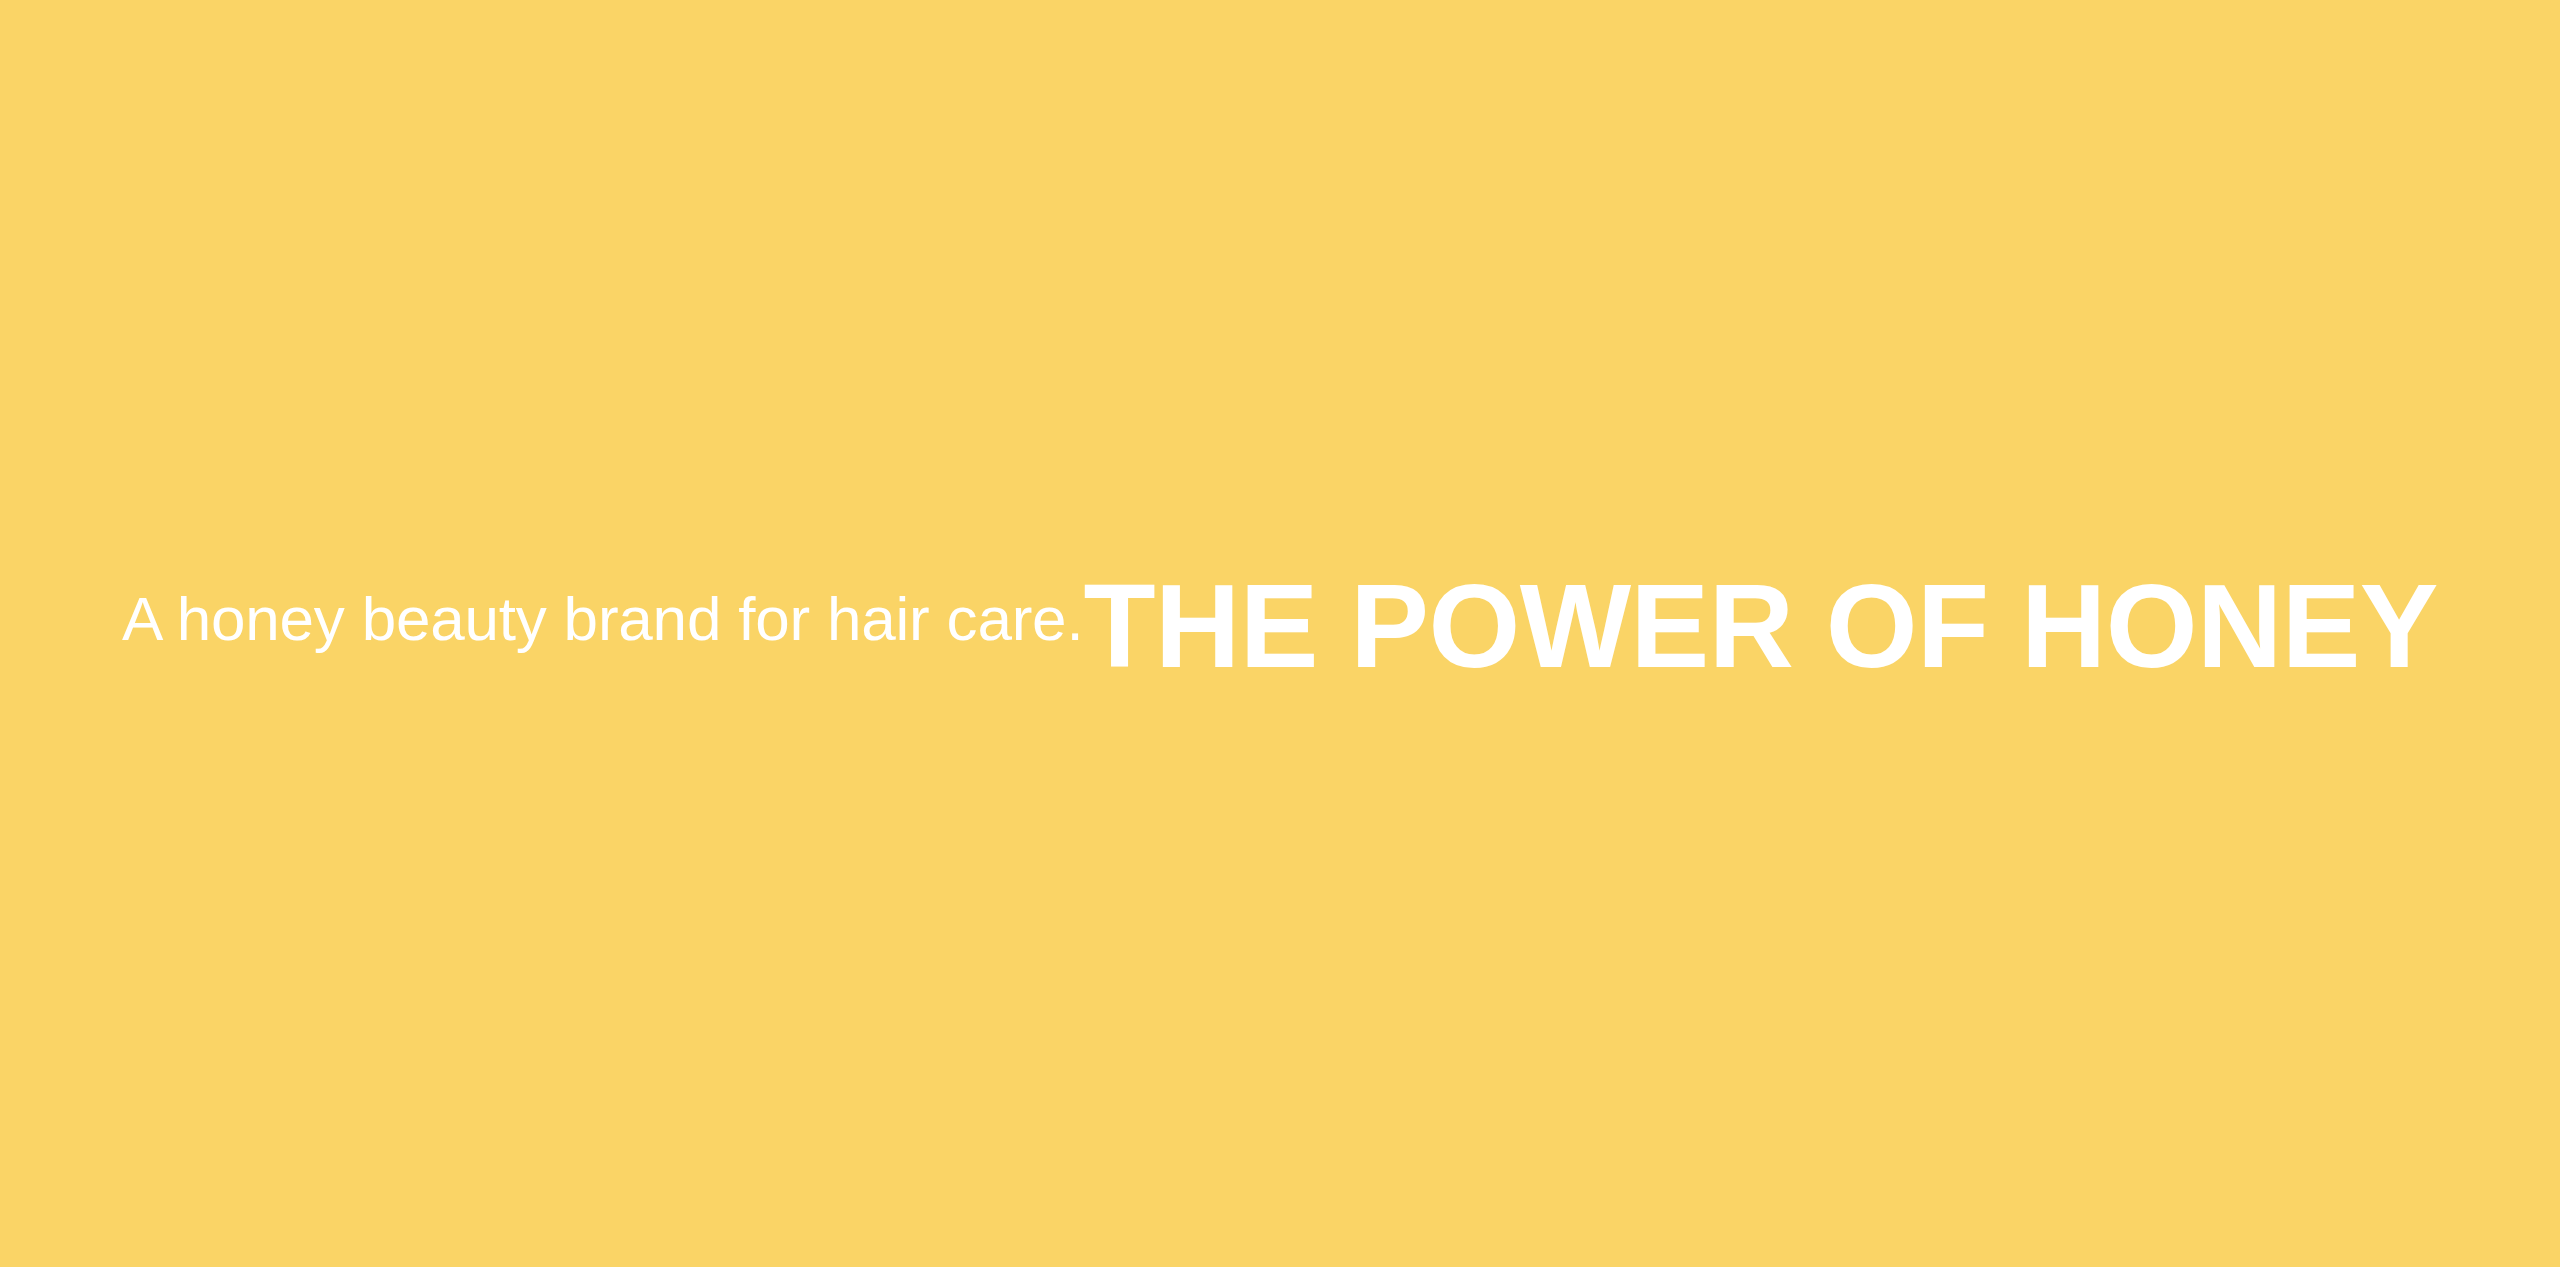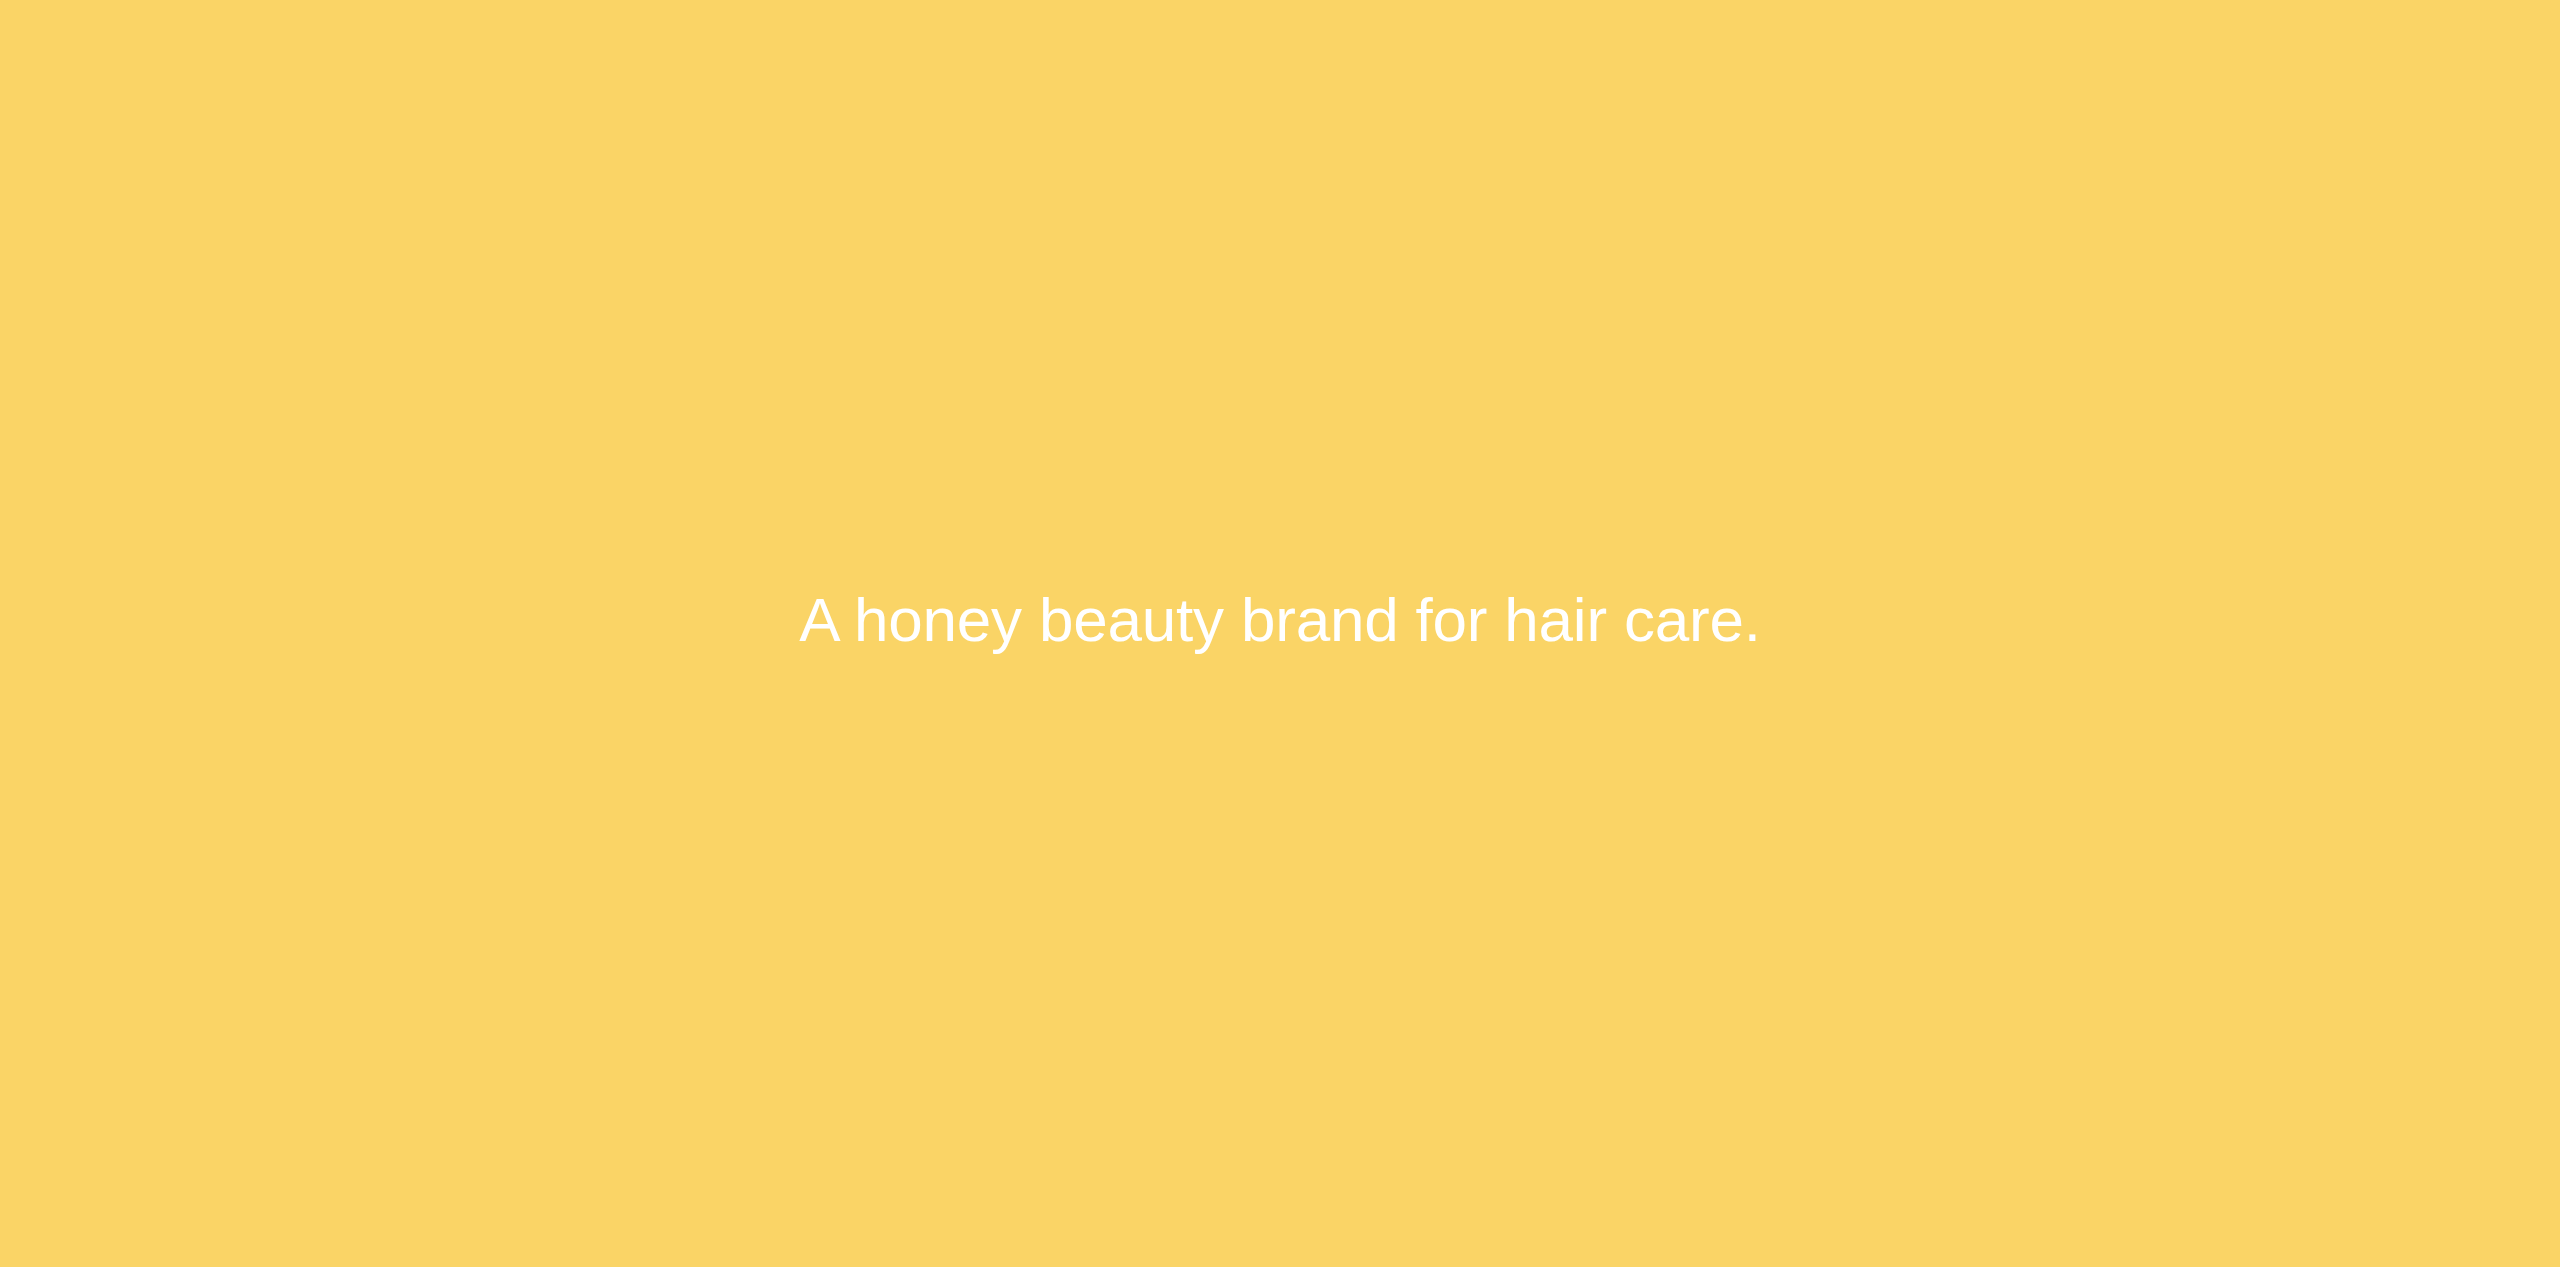--- a/index.html
+++ b/index.html
@@ -71,16 +71,17 @@
 <body>
 
 <div class="hero-banner">
 
   <div class="hero-copy">
 
     <p class="hero-subheading">
       <span class="hero-subheading-line">A honey beauty brand for hair care.</span>
     </p>
 
+    <h1 class="hero-headline">THE POWER OF HONEY</h1>
 
   </div>
 
 </div>
 
 </body></html>

